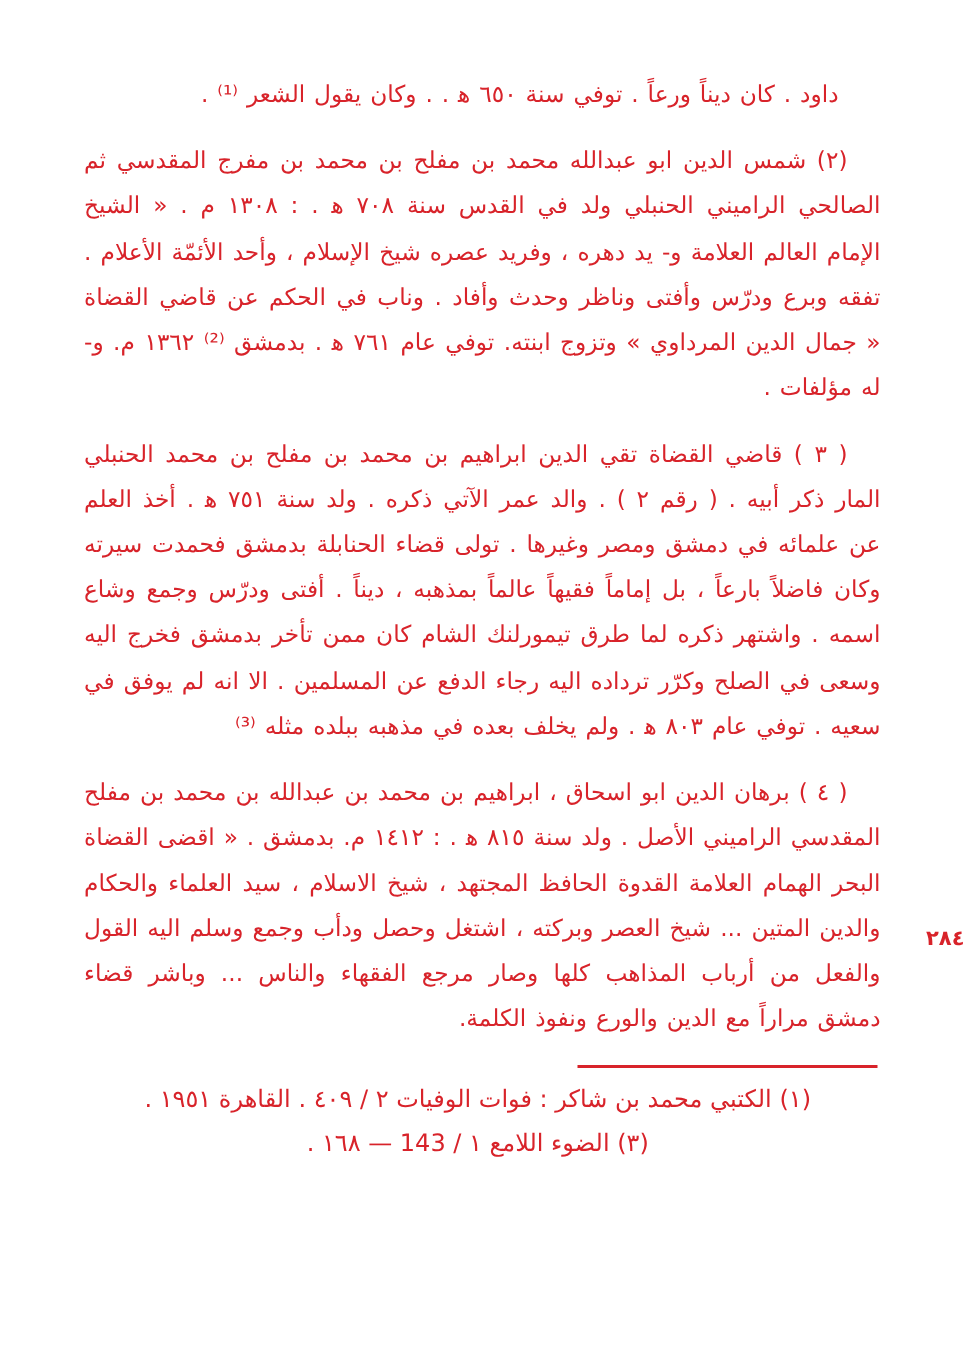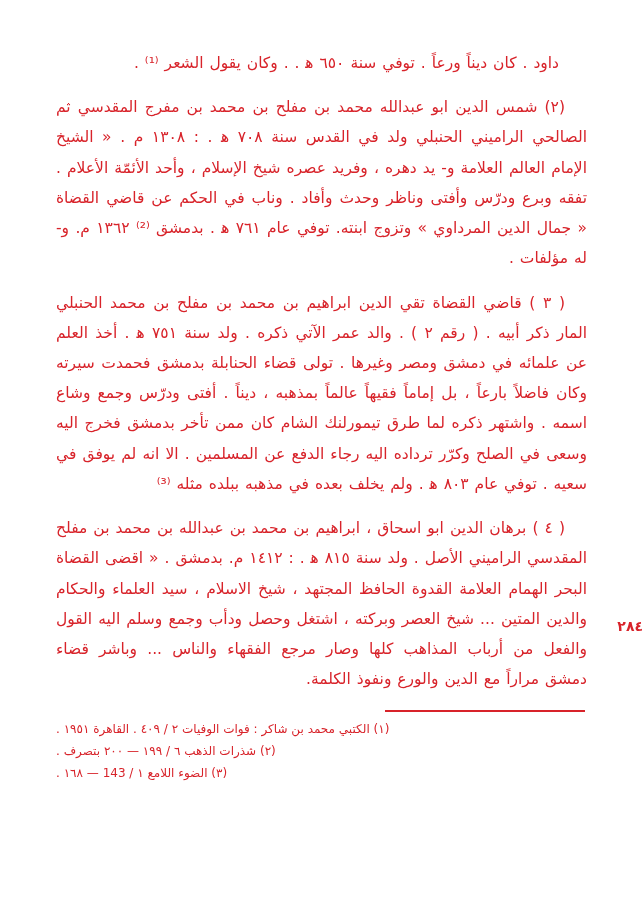--- a/index.html
+++ b/index.html
@@ -36,22 +36,22 @@
   p.para {
     margin: 0 0 14px 0;
     text-indent: 22px;
   }
   p.para.first {
     text-indent: 28px;
   }
   .notes {
     margin-top: 16px;
     direction: rtl;
-    text-align: left;
-    font-size: 12px;
+    text-align: center;
+    font-size: 16px;
     line-height: 1.85;
     color: #d8232a;
   }
   .notes-rule {
     width: 200px;
     height: 1.4px;
     background: #d8232a;
     margin: 6px 0 6px auto;
     margin-right: 2px;
   }
@@ -84,24 +84,20 @@
     <p class="para">( ٤ ) برهان الدين ابو اسحاق ، ابراهيم بن محمد بن عبدالله بن محمد بن مفلح المقدسي الراميني الأصل . ولد سنة ٨١٥ ه‍ . : ١٤١٢ م. بدمشق . « اقضى القضاة البحر الهمام العلامة القدوة الحافظ المجتهد ، شيخ الاسلام ، سيد العلماء والحكام والدين المتين ... شيخ العصر وبركته ، اشتغل وحصل ودأب وجمع وسلم اليه القول والفعل من أرباب المذاهب كلها وصار مرجع الفقهاء والناس ... وباشر قضاء دمشق مراراً مع الدين والورع ونفوذ الكلمة.</p>
   </div>
 
   <div class="notes">
     <div class="notes-rule"></div>
     <p class="note">
       <span>(١)</span>
       <span>الكتبي محمد بن شاكر : فوات الوفيات ٢ / ٤٠٩ . القاهرة ١٩٥١ .</span>
     </p>
     <p class="note">
-      <span>(٢)</span>
-      <span>شذرات الذهب ٦ / ١٩٩ — ٢٠٠ بتصرف .</span>
-    </p>
-    <p class="note">
       <span>(٣)</span>
       <span>الضوء اللامع ١ / 143 — ١٦٨ .</span>
     </p>
   </div>
 
   <div class="page-number">٢٨٤</div>
 
 </div>
 
 </body></html>

